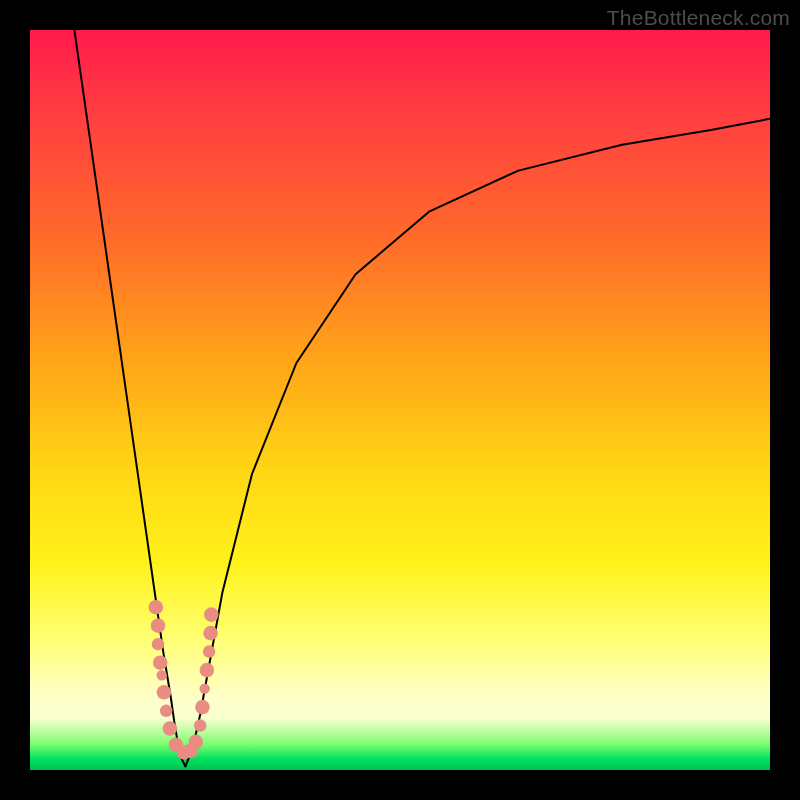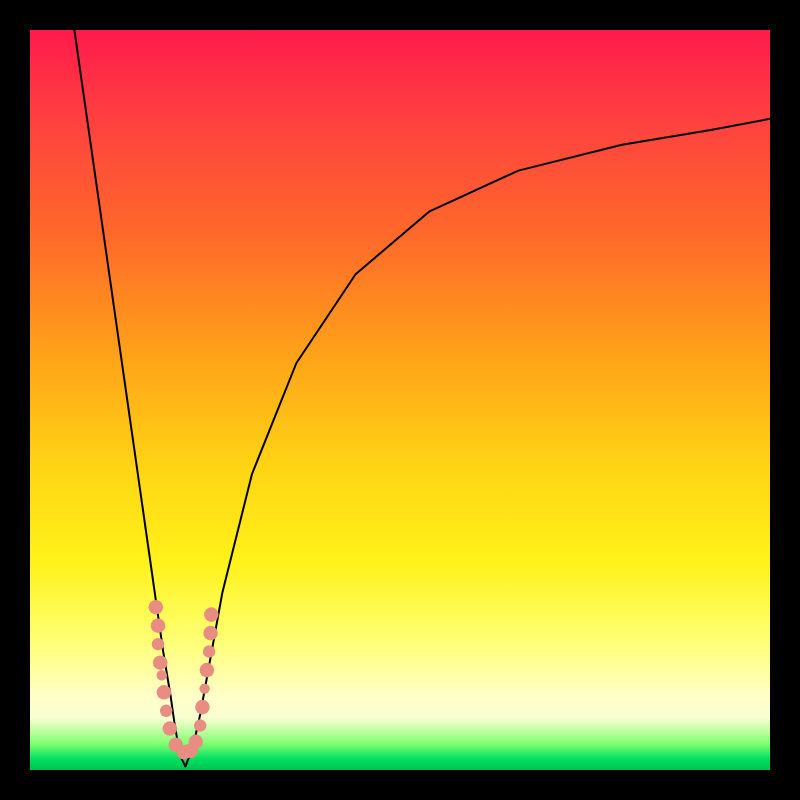--- a/index.html
+++ b/index.html
@@ -95,13 +95,14 @@
           <circle cx="172.42" cy="677.10" r="7.28" fill="#e98d82" stroke="#d4776e" stroke-width="0"></circle>
           <circle cx="174.64" cy="658.60" r="5.20" fill="#e98d82" stroke="#d4776e" stroke-width="0"></circle>
           <circle cx="176.86" cy="640.10" r="7.28" fill="#e98d82" stroke="#d4776e" stroke-width="0"></circle>
           <circle cx="179.08" cy="621.60" r="6.24" fill="#e98d82" stroke="#d4776e" stroke-width="0"></circle>
           <circle cx="180.56" cy="603.10" r="7.28" fill="#e98d82" stroke="#d4776e" stroke-width="0"></circle>
           <circle cx="181.30" cy="584.60" r="7.28" fill="#e98d82" stroke="#d4776e" stroke-width="0"></circle>
         </g>
     </svg>
   </div>
 
+  <div class="watermark">TheBottleneck.com</div>
 </div>
 
 </body></html>

